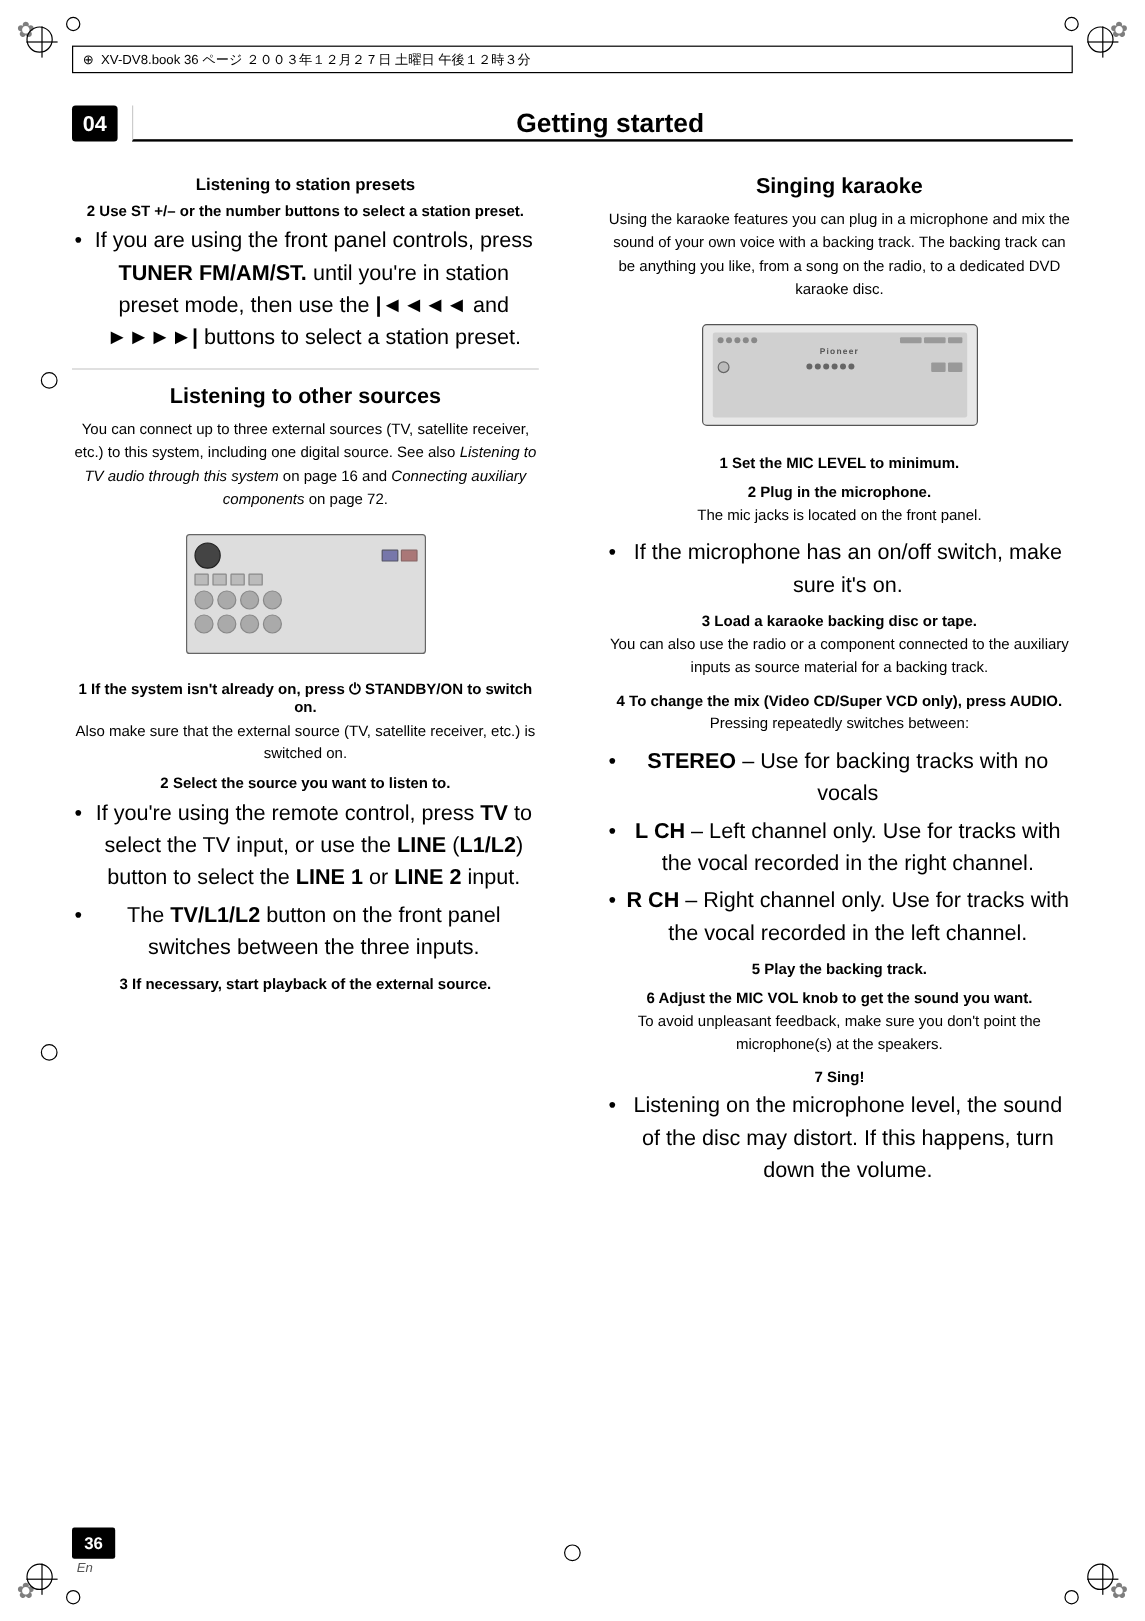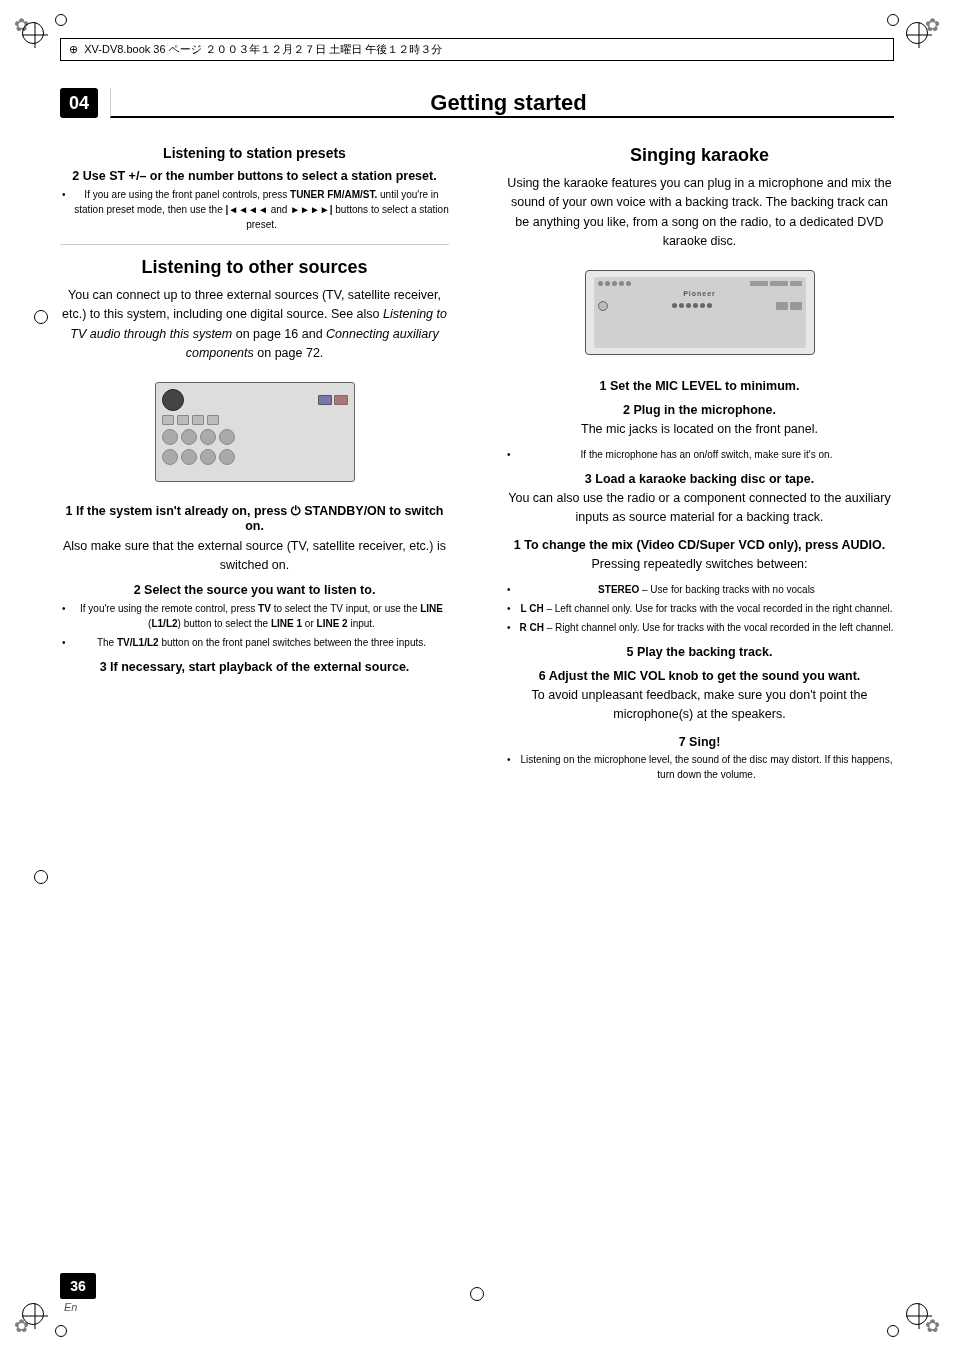--- a/index.html
+++ b/index.html
@@ -110,21 +110,21 @@
       font-weight: bold;
       font-size: 12.5px;
       margin-bottom: 4px;
       margin-top: 8px;
       display: block;
     }
 
     .bullet {
       margin-left: 14px;
       margin-bottom: 4px;
-      font-size: 10px;
+      font-size: 18px;
       line-height: 1.5;
       position: relative;
     }
     .bullet::before {
       content: "•";
       position: absolute;
       left: -12px;
     }
 
     .step-num {
@@ -464,21 +464,21 @@
 
       <span class="step-num"><b>2   Plug in the microphone.</b></span>
       <p>The mic jacks is located on the front panel.</p>
       <div class="bullet">
         If the microphone has an on/off switch, make sure it's on.
       </div>
 
       <span class="step-num"><b>3   Load a karaoke backing disc or tape.</b></span>
       <p>You can also use the radio or a component connected to the auxiliary inputs as source material for a backing track.</p>
 
-      <span class="step-num"><b>1   To change the mix (Video CD/Super VCD only), press AUDIO.</b></span>
+      <span class="step-num"><b>4   To change the mix (Video CD/Super VCD only), press AUDIO.</b></span>
       <p>Pressing repeatedly switches between:</p>
       <div class="bullet">
         <b>STEREO</b> – Use for backing tracks with no vocals
       </div>
       <div class="bullet" style="margin-top:3px;">
         <b>L CH</b> – Left channel only. Use for tracks with the vocal recorded in the right channel.
       </div>
       <div class="bullet" style="margin-top:3px;">
         <b>R CH</b> – Right channel only. Use for tracks with the vocal recorded in the left channel.
       </div>

